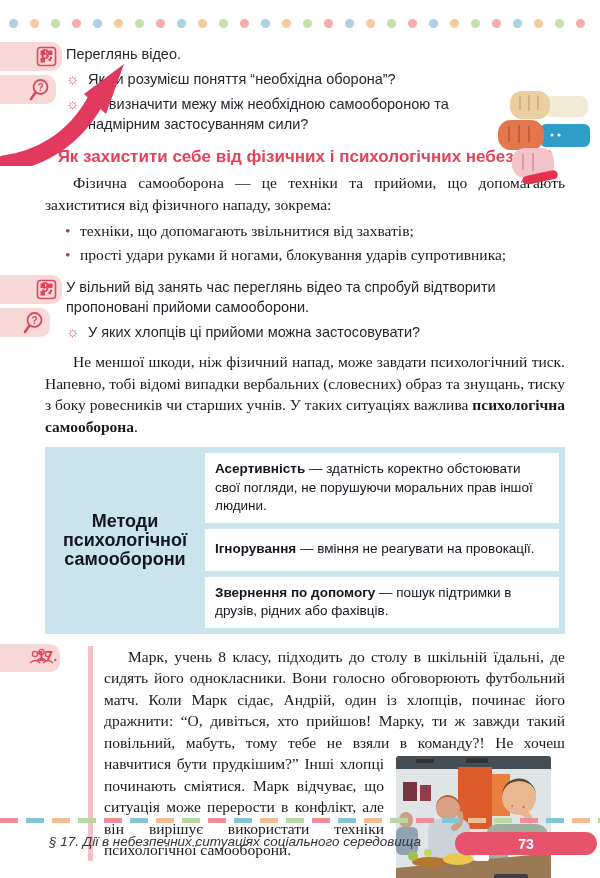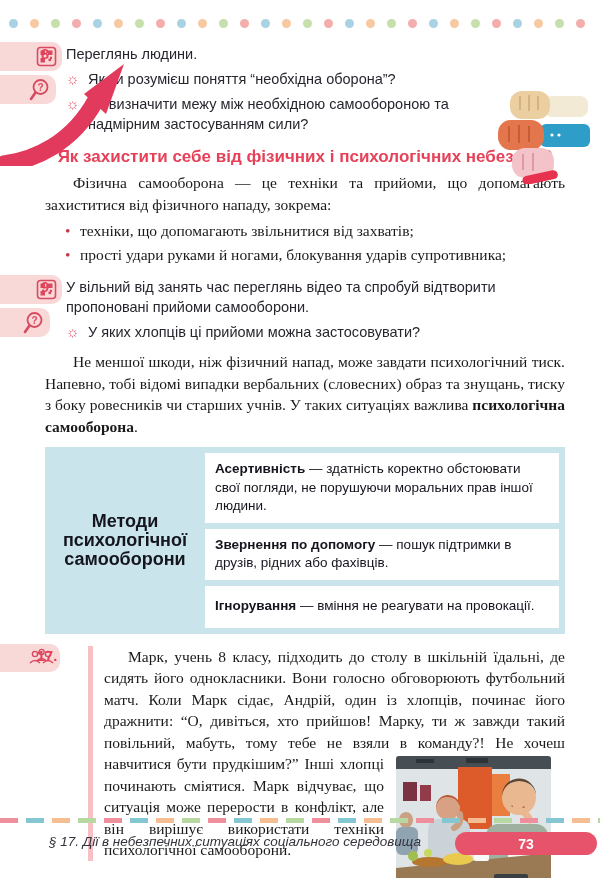--- a/index.html
+++ b/index.html
@@ -126,21 +126,21 @@
           <line x1="7.5" y1="14.5" x2="3" y2="21" stroke="#d84a60" stroke-width="2.6" stroke-linecap="round"></line>
         </svg>
       </div>
 
       <svg class="arrow-svg" viewBox="0 0 138 118">
         <path d="M4 116 C 34 112, 72 96, 96 52" fill="none" stroke="#e13a5c" stroke-width="17" stroke-linecap="round"></path>
         <polygon points="84,46 124,16 106,66" fill="#e13a5c"></polygon>
       </svg>
 
       <span class="task-num">8.</span>
-      <div>Переглянь людини.</div>
+      <div>Переглянь відео.</div>
       <div class="q-row">
         <span class="sun">☼</span>
         <span class="q-text">Як ти розумієш поняття “необхідна оборона”?</span>
       </div>
       <div class="q-row">
         <span class="sun">☼</span>
         <span class="q-text">Як визначити межу між необхідною самообороною та надмірним застосуванням сили?</span>
       </div>
     </div>
 
@@ -198,25 +198,25 @@
     </div>
 
     <p class="serif para" style="margin-top:9px;"><span>Не меншої шкоди, ніж фізичний напад, може завдати психологічний тиск. Напевно, тобі відомі випадки вербальних (словесних) образ та знущань, тиску з боку ровесників чи старших учнів. У таких ситуаціях важлива </span><b>психологічна самооборона</b><span>.</span></p>
 
     <div class="methods">
       <div class="methods-header">Методи психологічної самооборони</div>
       <div class="methods-rows">
         <div class="methods-cell">
             <div><b>Асертивність</b><span> — здатність коректно обстоювати свої погляди, не порушуючи моральних прав іншої людини.</span></div>
           </div>
+        <div class="methods-cell mid">
+            <div><b>Ігнорування</b><span> — вміння не реагувати на провокації.</span></div>
+          </div>
         <div class="methods-cell">
             <div><b>Звернення по допомогу</b><span> — пошук підтримки в друзів, рідних або фахівців.</span></div>
-          </div>
-        <div class="methods-cell mid">
-            <div><b>Ігнорування</b><span> — вміння не реагувати на провокації.</span></div>
           </div>
       </div>
     </div>
 
     <div class="task" style="margin-top:12px;">
       <div class="tab" style="left:-66px; top:-2px; width:60px; height:28px;">
         <svg width="27" height="20" viewBox="0 0 27 20">
           <circle cx="7" cy="6" r="2.6" fill="none" stroke="#d84a60" stroke-width="1.4"></circle>
           <circle cx="20" cy="6" r="2.6" fill="none" stroke="#d84a60" stroke-width="1.4"></circle>
           <circle cx="13.5" cy="4" r="2.6" fill="none" stroke="#d84a60" stroke-width="1.4"></circle>

